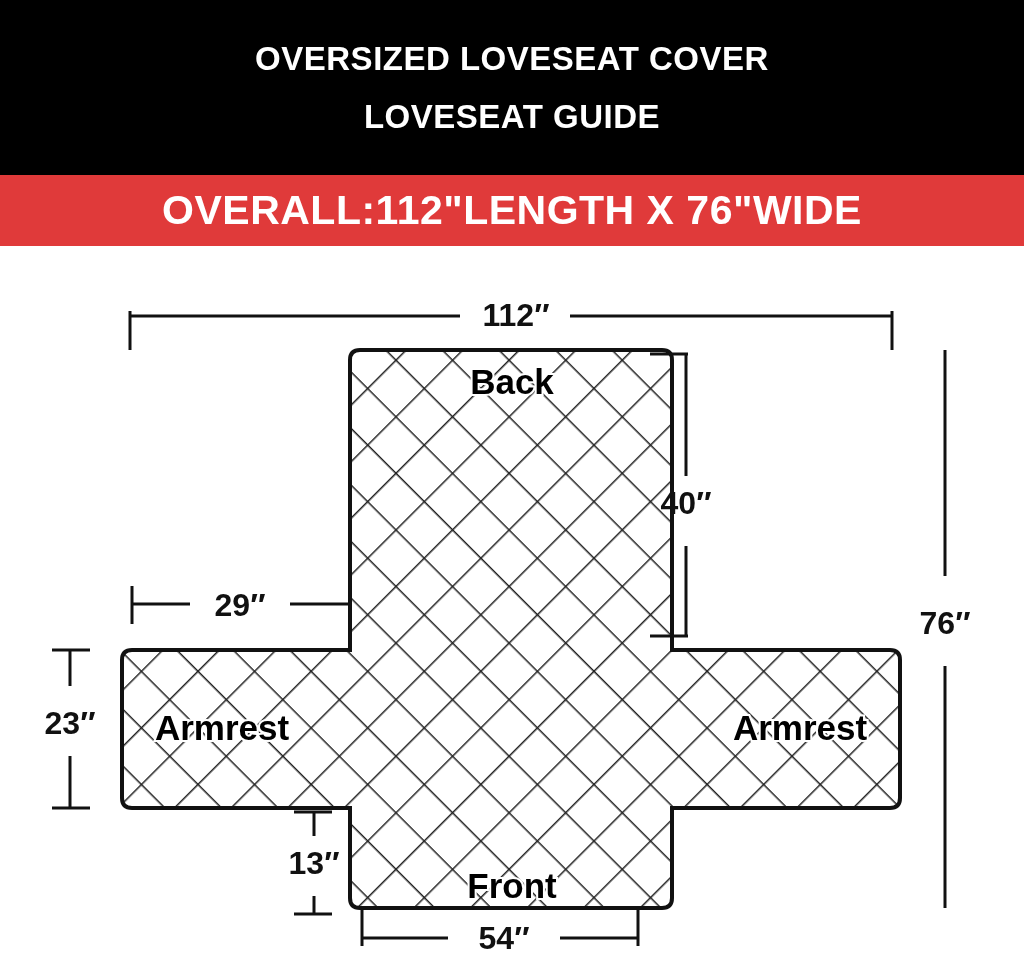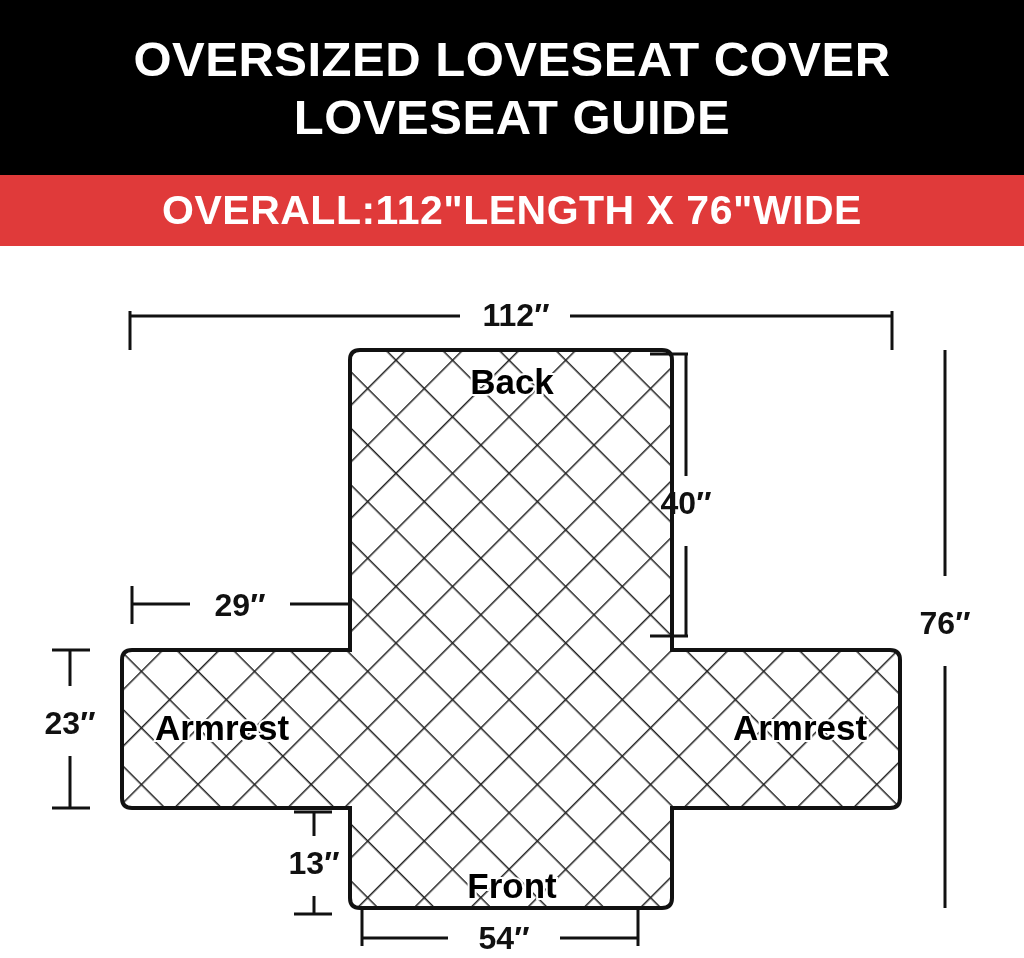--- a/index.html
+++ b/index.html
@@ -27,21 +27,21 @@
     background: #000000;
     color: #ffffff;
     display: flex;
     flex-direction: column;
     align-items: center;
     justify-content: center;
     text-align: center;
   }
   .header-line {
     font-weight: bold;
-    font-size: 49px;
+    font-size: 33px;
     letter-spacing: 0.5px;
     line-height: 58px;
     white-space: nowrap;
   }
   .header-red {
     position: absolute;
     left: 0;
     top: 175px;
     width: 1024px;
     height: 71px;

